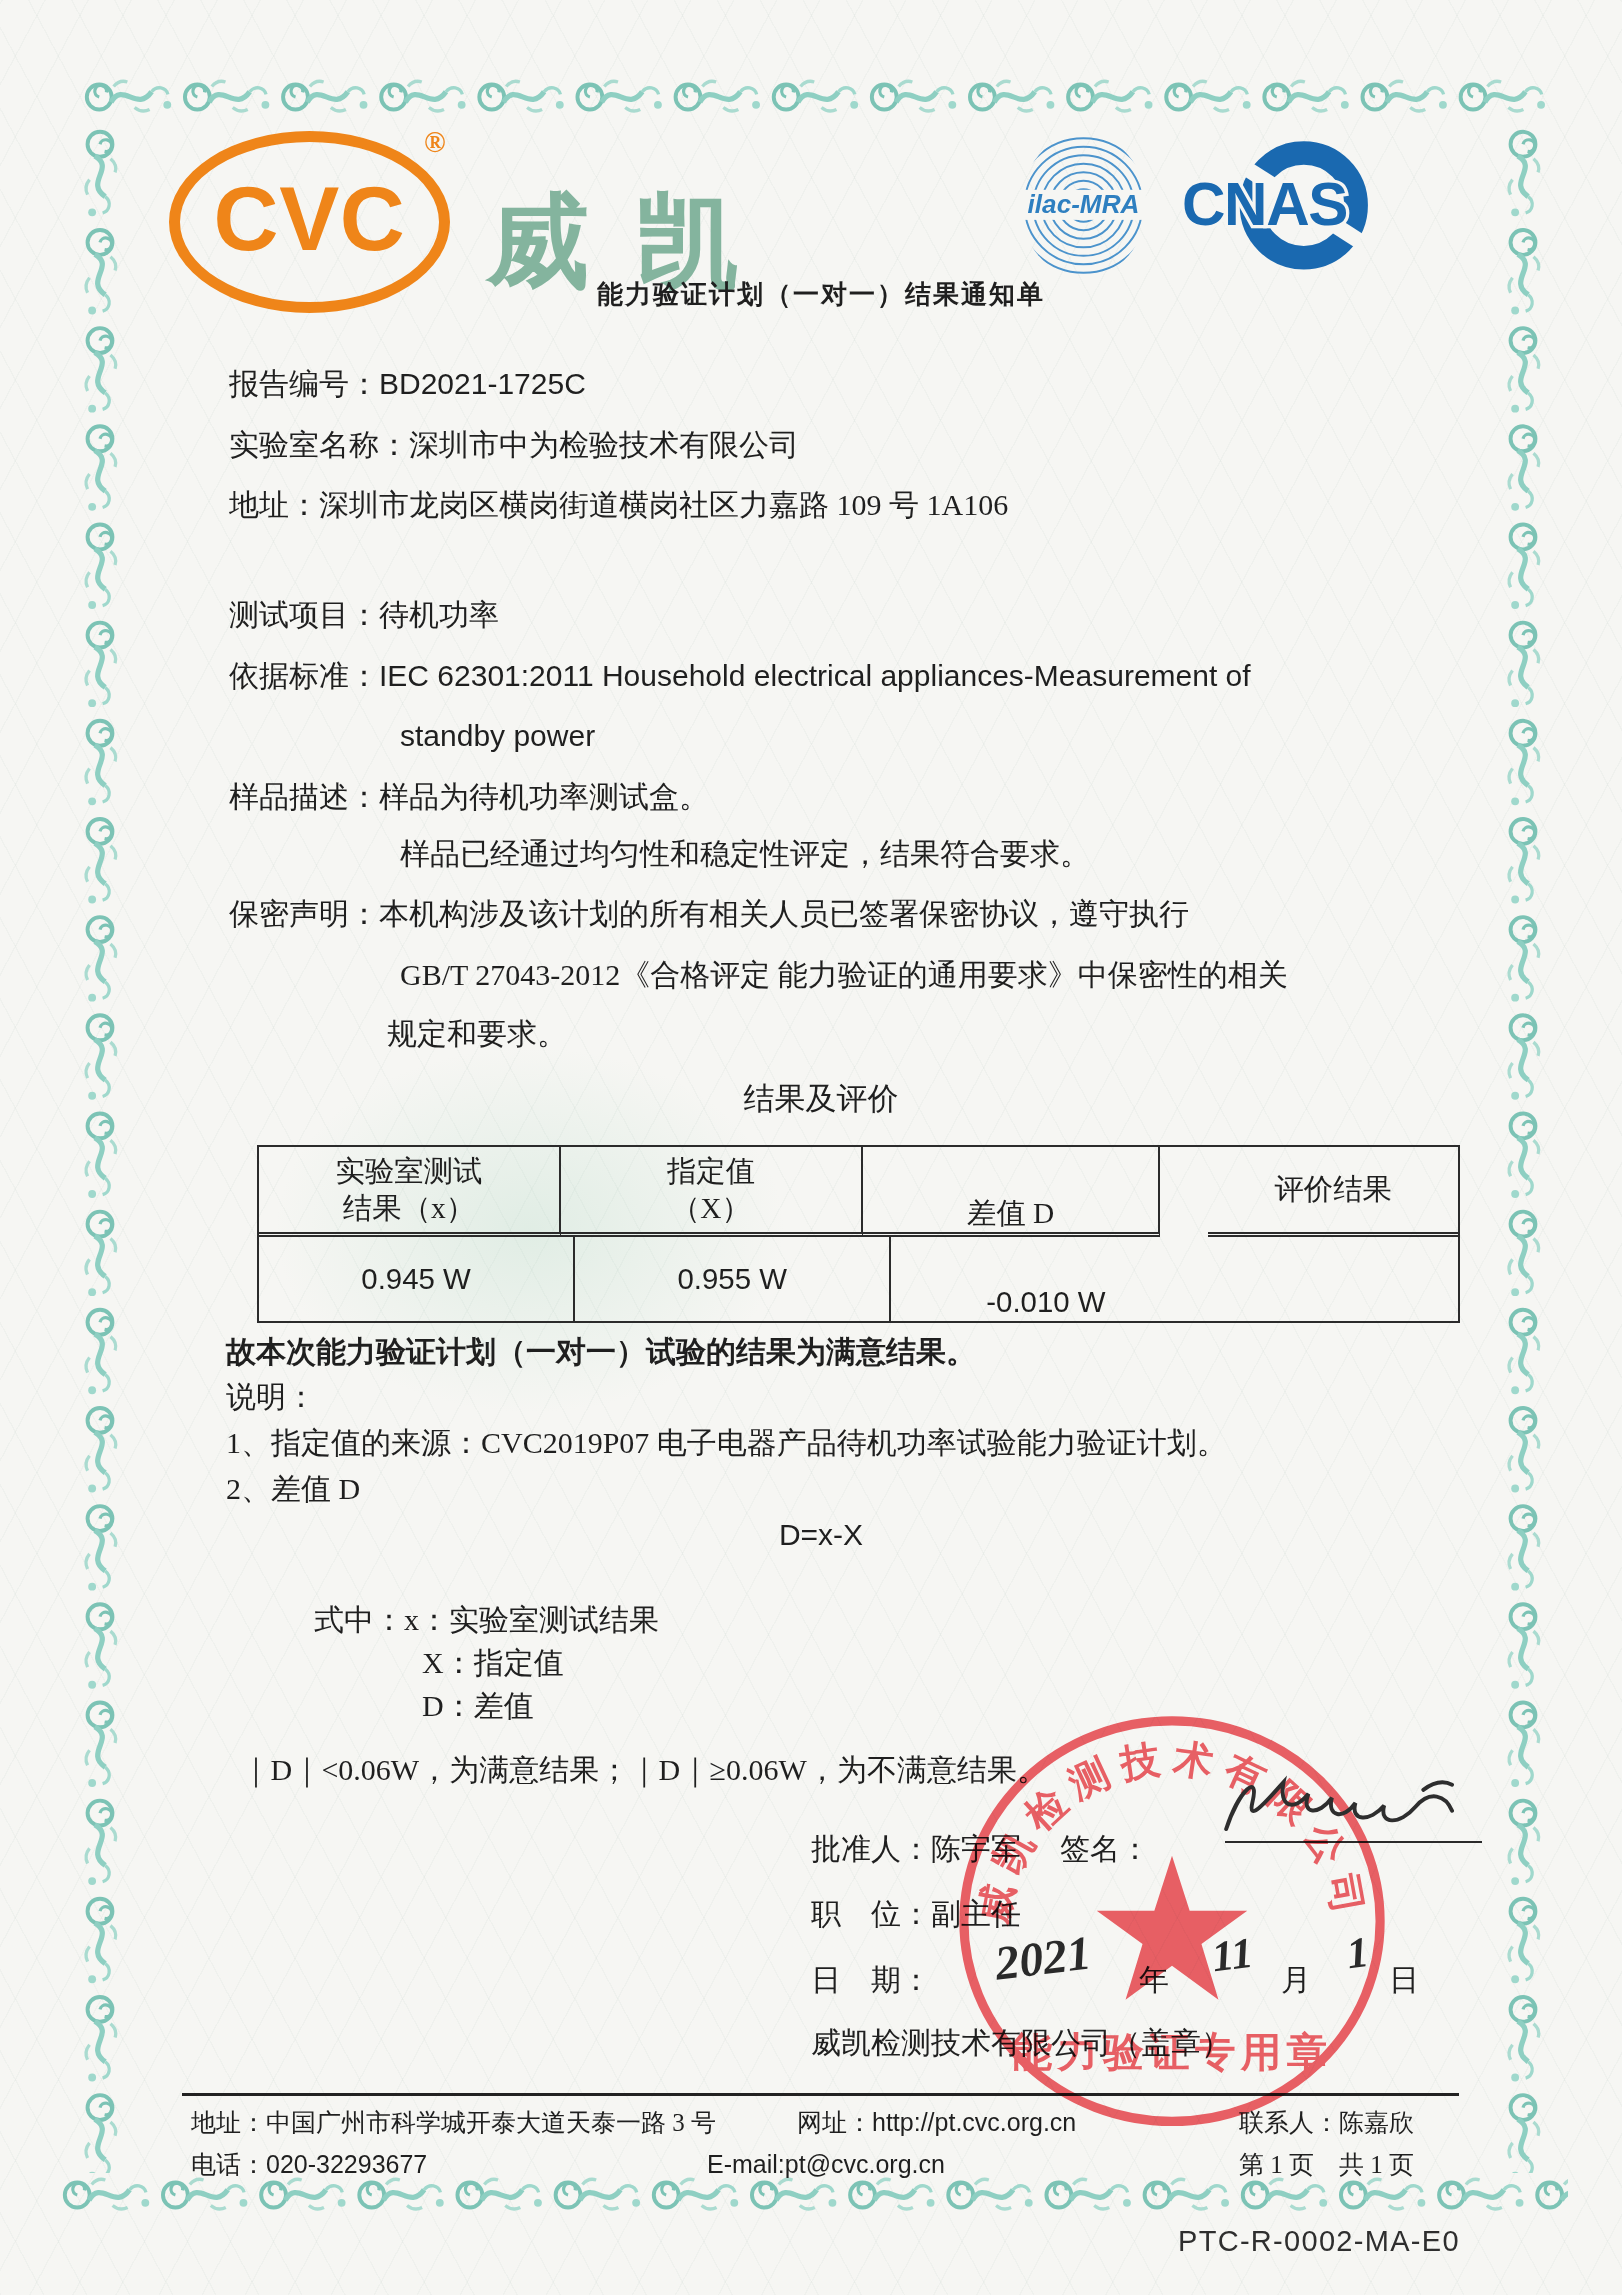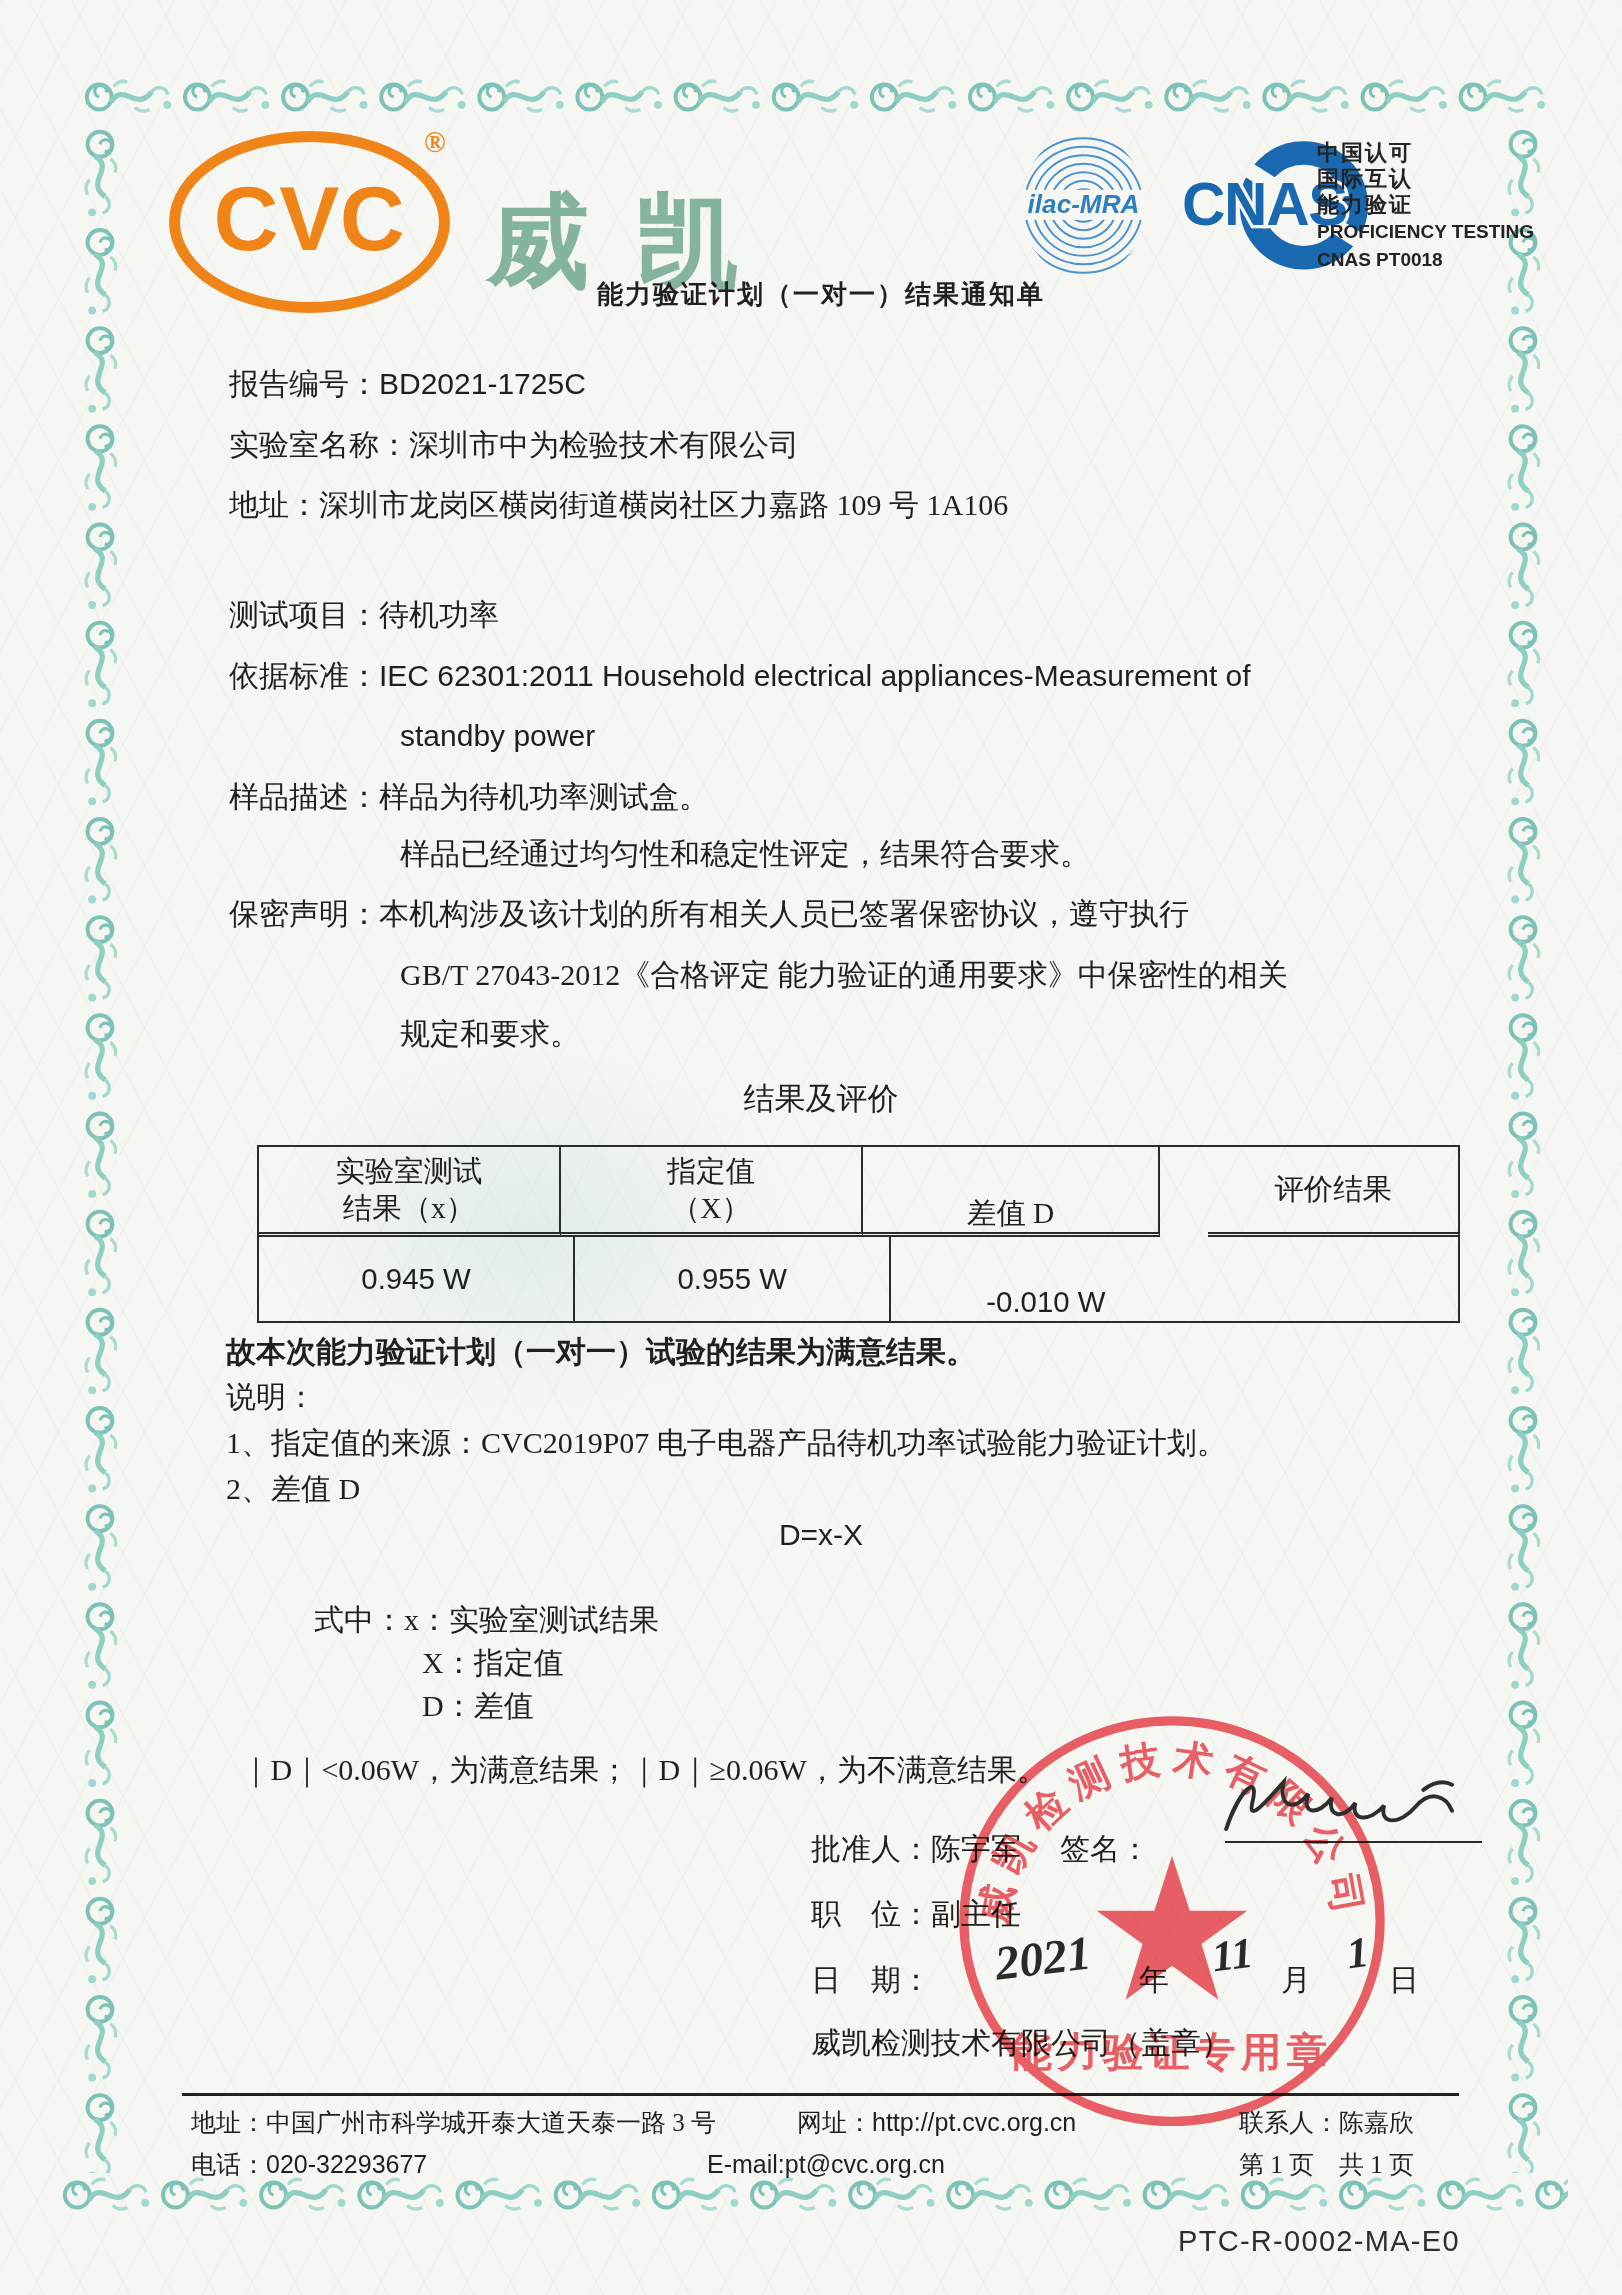--- a/index.html
+++ b/index.html
@@ -179,27 +179,20 @@
     </g>
     <text x="103" y="126" text-anchor="middle" font-family="Liberation Sans, DejaVu Sans, sans-serif" font-size="40" font-weight="700" font-style="italic" fill="#2e7fc0">ilac-MRA</text>
   </svg>
 
   <svg class="abs" style="left:1152px;top:132px;z-index:2" width="229" height="148" viewBox="0 0 350 226">
     <circle cx="232" cy="112" r="80" fill="none" stroke="#1a69b0" stroke-width="36"></circle>
     <path d="M148,58 L316,166" stroke="#f6f6f3" stroke-width="24"></path>
     <text x="172" y="142" text-anchor="middle" font-family="Liberation Sans, DejaVu Sans, sans-serif" font-size="92" font-weight="800" letter-spacing="-2" fill="#1a69b0" stroke="#f6f6f3" stroke-width="10" paint-order="stroke">CNAS</text>
   </svg>
 
-  <div class="accr">
-    <div class="cn">中国认可</div>
-    <div class="cn">国际互认</div>
-    <div class="cn">能力验证</div>
-    <div class="en">PROFICIENCY TESTING</div>
-    <div class="en">CNAS PT0018</div>
-  </div>
 
   <div class="line bold center-band" style="top:280px;font-size:26px;letter-spacing:2px">能力验证计划（一对一）结果通知单</div>
 
   <div class="line" style="left:229px;top:366px">
     <span>报告编号：</span><span class="lat">BD2021-1725C</span>
   </div>
   <div class="line" style="left:229px;top:427px">
     <span>实验室名称：</span><span>深圳市中为检验技术有限公司</span>
   </div>
   <div class="line" style="left:229px;top:487px">
@@ -214,21 +207,21 @@
   </div>
   <div class="line lat" style="left:400px;top:718px">standby power</div>
   <div class="line" style="left:229px;top:779px">
     <span>样品描述：</span><span>样品为待机功率测试盒。</span>
   </div>
   <div class="line" style="left:400px;top:836px">样品已经通过均匀性和稳定性评定，结果符合要求。</div>
   <div class="line" style="left:229px;top:896px">
     <span>保密声明：</span><span>本机构涉及该计划的所有相关人员已签署保密协议，遵守执行</span>
   </div>
   <div class="line" style="left:400px;top:957px">GB/T 27043-2012《合格评定 能力验证的通用要求》中保密性的相关</div>
-  <div class="line" style="left:400px;top:1016px">规定和要求。</div>
+  <div class="line" style="left:387px;top:1016px">规定和要求。</div>
 
   <div class="line center-band" style="top:1081px;font-size:31px">结果及评价</div>
 
   <div class="rtable">
     <div class="rrow rhead">
       <div class="rcell c1">
         <span>实验室测试</span>
         <span>结果（x）</span>
       </div>
       <div class="rcell c2">

